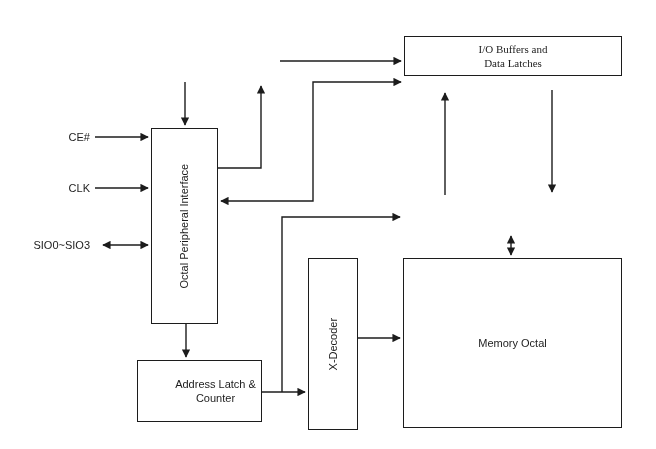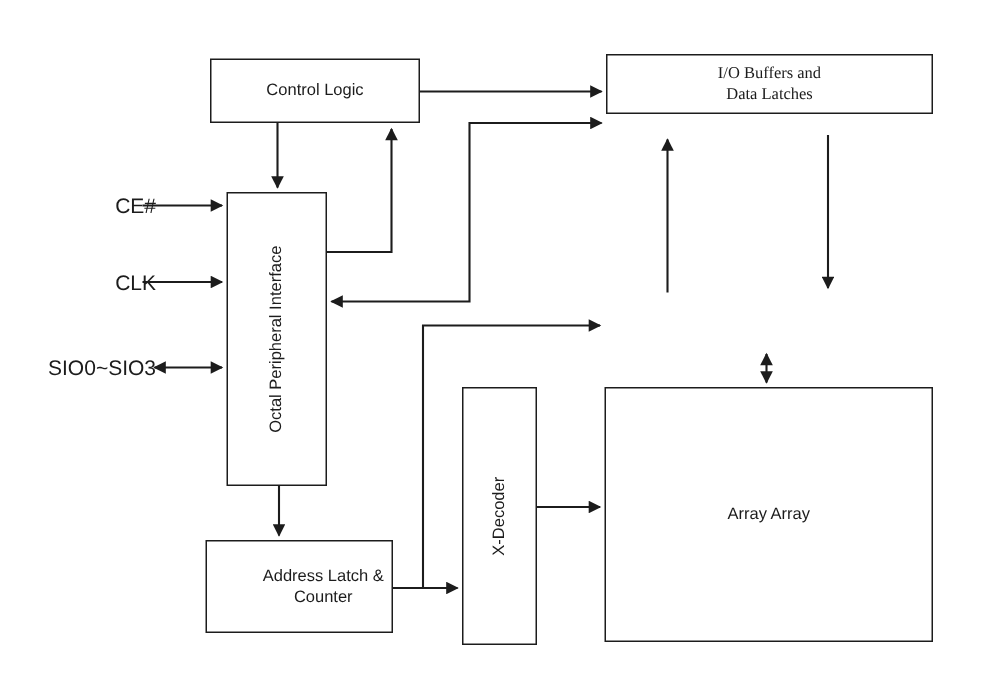--- a/index.html
+++ b/index.html
@@ -44,24 +44,24 @@
     text-align: center;
     white-space: pre-line;
     color: #1c1c1c;
   }
   .block-label.vertical {
     transform: rotate(-90deg);
     white-space: nowrap;
   }
   .pin-label {
     position: absolute;
-    left: 32px;
+    left: 18px;
     width: 72px;
     height: 14px;
-    font-size: 14px;
+    font-size: 11px;
     line-height: 14px;
     text-align: right;
     white-space: nowrap;
     color: #1c1c1c;
   }
   
   .b-control-logic { left: 140px; top: 39px;  width: 140px; height: 43px; }
   .b-io-buffers    { left: 404px; top: 36px;  width: 218px; height: 40px; font-family: Liberation Serif, serif; }
   .b-opi           { left: 151px; top: 128px; width: 67px;  height: 196px; }
   .b-y-decoder     { left: 403px; top: 195px; width: 219px; height: 38px; }
@@ -101,40 +101,37 @@
     <polyline points="282,392 282,217 400,217" marker-end="url(#ah)"></polyline>
 
     <line x1="445" y1="195" x2="445" y2="93" marker-end="url(#ah)"></line>
     <line x1="552" y1="90" x2="552" y2="192" marker-end="url(#ah)"></line>
 
     <line x1="511" y1="236" x2="511" y2="255" marker-start="url(#ah)" marker-end="url(#ah)"></line>
 
     <line x1="358" y1="338" x2="400" y2="338" marker-end="url(#ah)"></line>
   </svg>
 
-  <div class="block b-control-logic">
-    <span class="block-label">Control Logic</span>
-  </div>
 
   <div class="block b-io-buffers">
     <span class="block-label">I/O Buffers and
 Data Latches</span>
   </div>
 
   <div class="block b-opi">
     <span class="block-label vertical">Octal Peripheral Interface</span>
   </div>
 
 
   <div class="block b-x-decoder">
     <span class="block-label vertical">X-Decoder</span>
   </div>
 
   <div class="block b-memory-array">
-    <span class="block-label">Array Array</span>
+    <span class="block-label">Memory Octal</span>
   </div>
 
   <div class="block b-addr-latch">
     <span class="block-label">Address Latch &amp;
 Counter</span>
   </div>
 
   <div class="pin-label p-ce">CE#</div>
   <div class="pin-label p-clk">CLK</div>
   <div class="pin-label p-sio">SIO0~SIO3</div>

